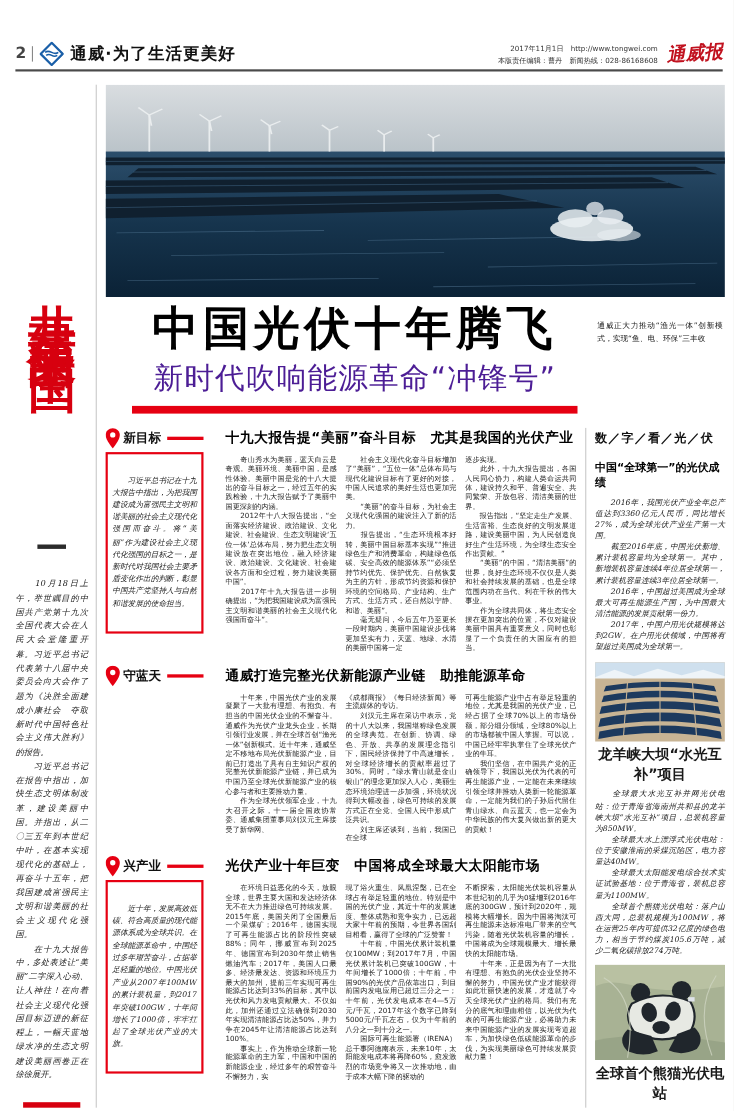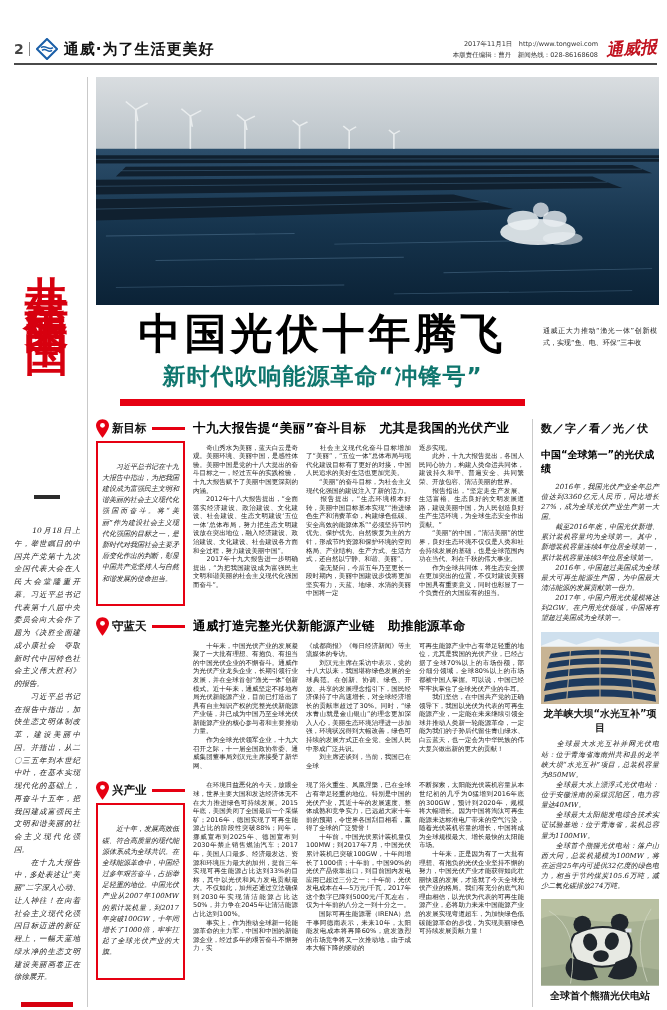--- a/index.html
+++ b/index.html
@@ -35,29 +35,29 @@
             font-family:"DejaVu Serif","Liberation Serif",serif; }
   .red-bar { width:52px; height:5px; background:#d7000f; margin:18px auto 0; }
 
   .main-wrap { flex:1; padding:0 8px; display:flex; flex-direction:column; }
 
   
   .hero-photo { width:100%; height:280px; display:block; }
   .headline-row { display:flex; margin-top:5px; }
   .headlines { flex:1; text-align:center; padding-left:18px; }
   .h-main { font-size:42px; font-weight:bold; letter-spacing:4px; line-height:1.15; color:#000; }
-  .h-sub  { font-size:23px; font-weight:bold; letter-spacing:1px; margin-top:2px; color:#0f766e; }
+  .h-sub  { font-size:27px; font-weight:normal; letter-spacing:1px; margin-top:2px; color:#4c1d95; }
   .h-underline { height:7px; background:#e60012; margin:7px 6px 0; }
   .hero-caption { width:128px; flex-shrink:0; font-size:7px; line-height:1.6;
                   padding:16px 2px 0 12px; color:#222; text-align:justify; }
 
   
   .body-row { display:flex; margin-top:13px; flex:1; }
   .articles { flex:1; padding-right:8px; border-right:1px solid #c9c9c9; }
-  .section { display:flex; margin-bottom:11px; }
+  .section { display:flex; margin-bottom:11px;gap:12px; }
   .pin-col { width:97px; flex-shrink:0; padding-right:8px; }
   .pin-head { display:flex; align-items:center; gap:3px; }
   .pin-icon { width:13px; height:19px; flex-shrink:0; }
   .pin-label { font-size:11.5px; font-weight:bold; color:#111; white-space:nowrap; }
   .pin-line { flex:1; height:3px; background:#e60012; margin-left:2px; }
   .pin-box { border:2px solid #e60012; margin-top:3px; padding:19px 4px;
              font-size:7px; font-style:italic; line-height:1.6; text-align:justify;
              white-space:pre-line; font-family:"DejaVu Serif","Liberation Serif",serif; }
   .article-main { flex:1; }
   .art-title { font-size:12.5px; font-weight:bold; letter-spacing:0.5px;
@@ -66,21 +66,21 @@
   .col { flex:1; font-size:6.5px; line-height:1.32; text-align:justify;
          white-space:pre-line; color:#1c1c1c; }
 
   .right-rail { width:126px; flex-shrink:0; padding-left:8px; }
   .rr-kicker { font-size:11px; font-weight:bold; letter-spacing:1px; color:#111;
                margin:2px 0 12px; }
   .rr-h { font-size:10px; font-weight:bold; margin:6px 0 6px; color:#000; }
   .rr-p { font-size:7px; font-style:italic; line-height:1.45; text-align:justify;
           white-space:pre-line; font-family:"DejaVu Serif","Liberation Serif",serif; }
   .rr-photo { width:100%; display:block; margin:8px 0 3px; }
-  .rr-cap { font-size:10px; font-weight:bold; text-align:center; margin-bottom:4px; }
+  .rr-cap { font-size:13px; font-weight:bold; text-align:center; margin-bottom:4px; }
 </style>
 </head>
 <body>
 
 <div class="page">
 
   <div class="header">
     <div class="hdr-left">
       <span class="page-num">2</span>
       <svg class="logo" viewBox="0 0 24 24">
@@ -258,20 +258,21 @@
                 <svg class="pin-icon" viewBox="0 0 14 20">
                   <path d="M7 0C3.1 0 0 3 0 6.8 0 11.5 7 20 7 20s7-8.5 7-13.2C14 3 10.9 0 7 0z" fill="#e60012"></path>
                   <circle cx="7" cy="6.6" r="2.6" fill="#fff"></circle>
                 </svg>
                 <span class="pin-label">兴产业</span>
                 <span class="pin-line"></span>
               </div>
               <div class="pin-box">　　近十年，发展高效低碳、符合高质量的现代能源体系成为全球共识。在全球能源革命中，中国经过多年艰苦奋斗，占据举足轻重的地位。中国光伏产业从2007年100MW的累计装机量，到2017年突破100GW，十年间增长了1000倍，牢牢扛起了全球光伏产业的大旗。</div>
             </div>
             <div class="article-main">
+              <div class="art-title">光伏产业十年巨变　中国将成全球最大太阳能市场</div>
               <div class="cols">
                 <div class="col">　　在环境日益恶化的今天，放眼全球，世界主要大国和发达经济体无不在大力推进绿色可持续发展。2015年底，美国关闭了全国最后一个采煤矿；2016年，德国实现了可再生能源占比的阶段性突破88%；同年，挪威宣布到2025年、德国宣布到2030年禁止销售燃油汽车；2017年，美国人口最多、经济最发达、资源和环境压力最大的加州，提前三年实现可再生能源占比达到33%的目标，其中以光伏和风力发电贡献最大。不仅如此，加州还通过立法确保到2030年实现清洁能源占比达50%，并力争在2045年让清洁能源占比达到100%。
 　　事实上，作为推动全球新一轮能源革命的主力军，中国和中国的新能源企业，经过多年的艰苦奋斗不懈努力，实</div>
                 <div class="col">现了浴火重生、凤凰涅槃，已在全球占有举足轻重的地位。特别是中国的光伏产业，其近十年的发展速度、整体成熟和竞争实力，已远超大家十年前的预期，令世界各国刮目相看，赢得了全球的广泛赞誉！
 　　十年前，中国光伏累计装机量仅100MW；到2017年7月，中国光伏累计装机已突破100GW，十年间增长了1000倍；十年前，中国90%的光伏产品依靠出口，到目前国内发电应用已超过三分之一；十年前，光伏发电成本在4—5万元/千瓦，2017年这个数字已降到5000元/千瓦左右，仅为十年前的八分之一到十分之一。
 　　国际可再生能源署（IRENA）总干事阿德南表示，未来10年，太阳能发电成本将再降60%，愈发激烈的市场竞争将又一次推动地，由于成本大幅下降的驱动的</div>
                 <div class="col">不断探索，太阳能光伏装机容量从本世纪初的几乎为0猛增到2016年底的300GW，预计到2020年，规模将大幅增长。因为中国将淘汰可再生能源未达标准电厂带来的空气污染，随着光伏装机容量的增长，中国将成为全球规模最大、增长最快的太阳能市场。
 　　十年来，正是因为有了一大批有理想、有抱负的光伏企业坚持不懈的努力，中国光伏产业才能获得如此壮丽快速的发展，才造就了今天全球光伏产业的格局。我们有充分的底气和理由相信，以光伏为代表的可再生能源产业，必将助力未来中国能源产业的发展实现弯道超车，为加快绿色低碳能源革命的步伐，为实现美丽绿色可持续发展贡献力量！</div>
               </div>
             </div>

